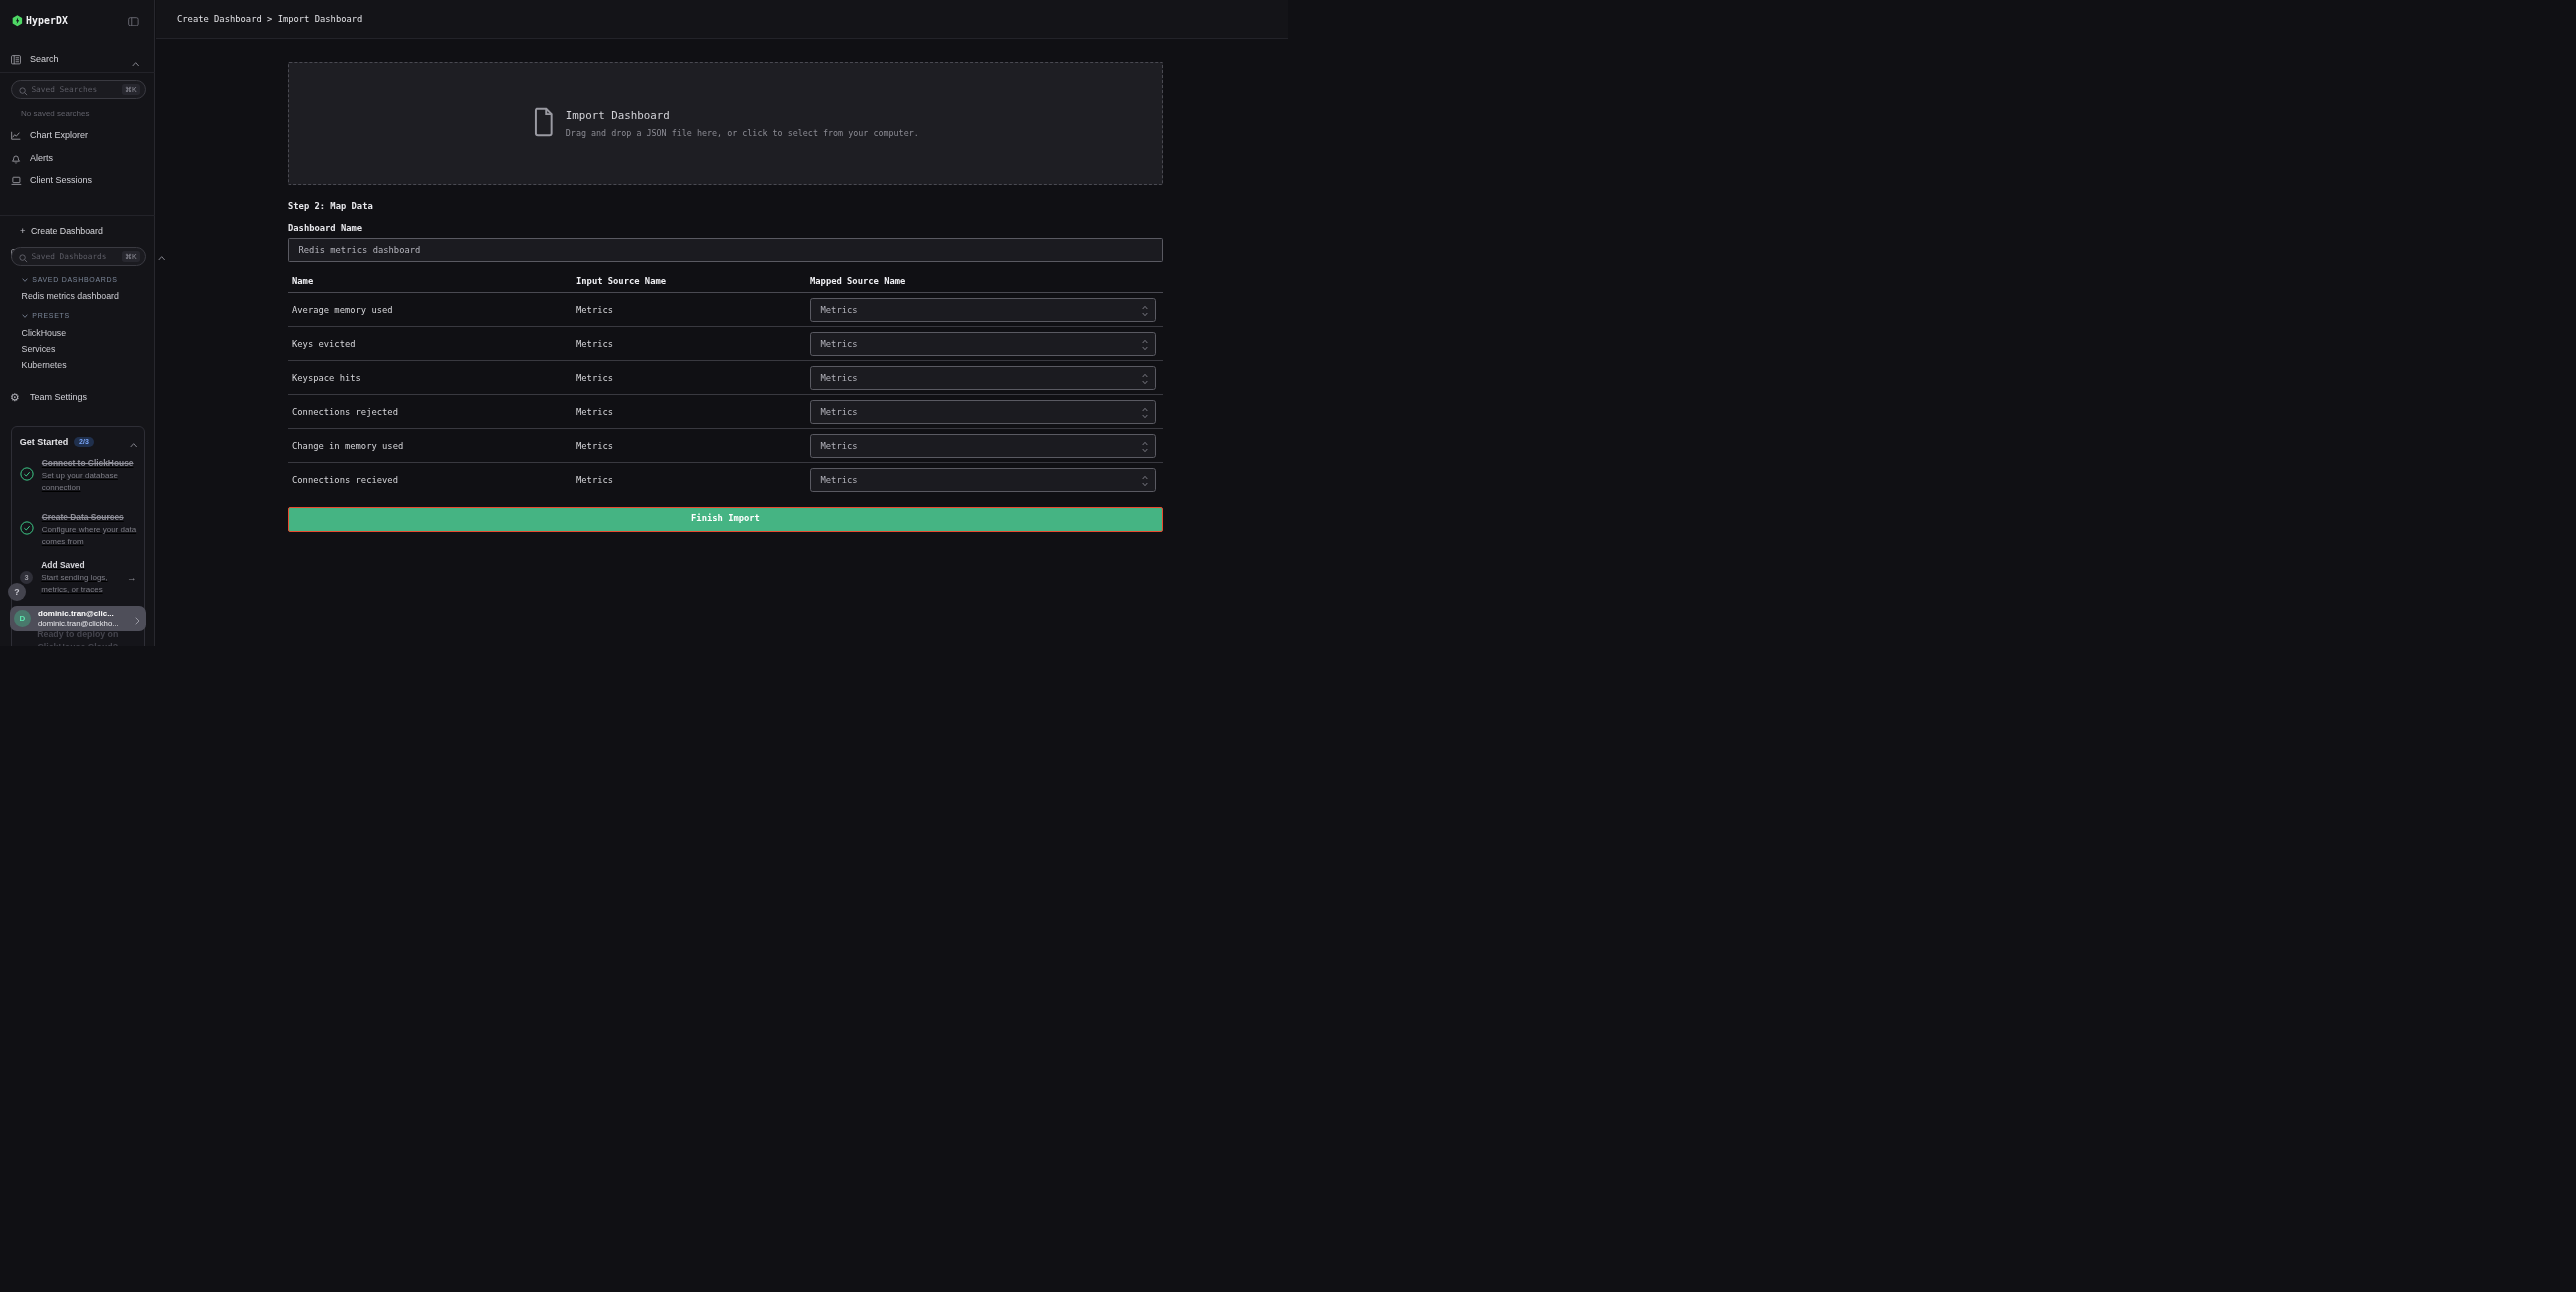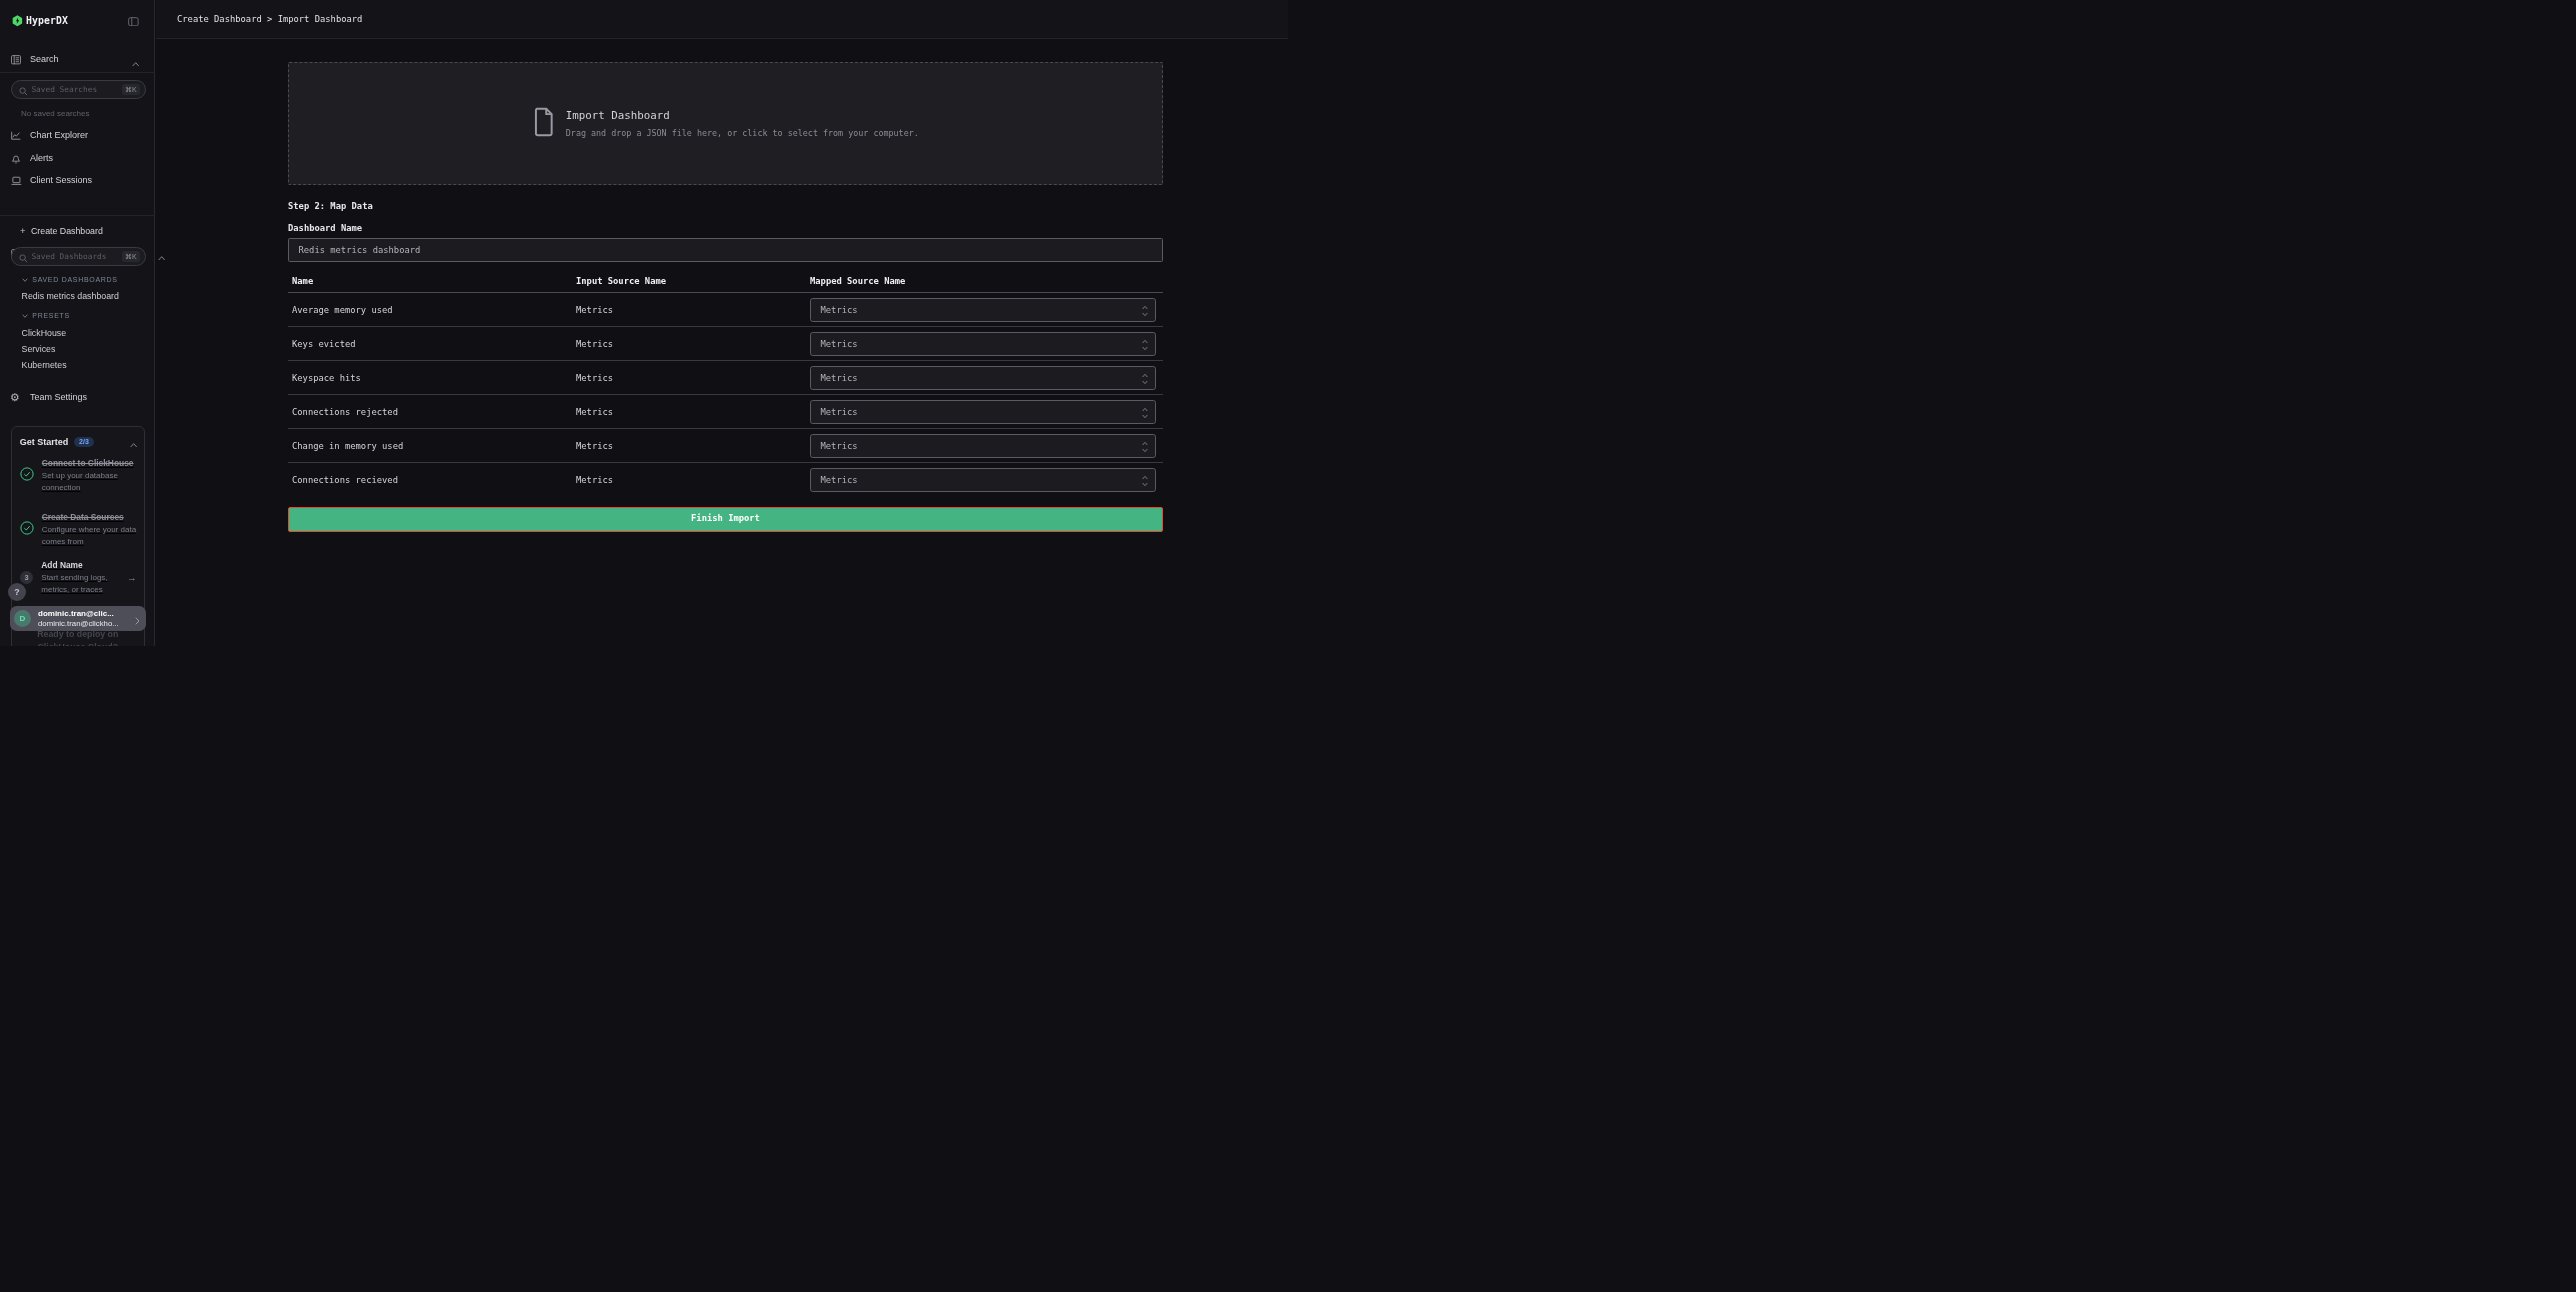--- a/index.html
+++ b/index.html
@@ -272,21 +272,21 @@
         </span>
         <span class="gs-texts">
           <div class="gs-item-title">Create Data Sources</div>
           <div class="gs-item-desc">Configure where your data comes from</div>
         </span>
       </div>
 
       <div class="gs-item" style="top:132px;">
         <span class="gs-num">3</span>
         <span class="gs-texts" style="width:86px;">
-          <div class="gs-item-title todo">Add Name</div>
+          <div class="gs-item-title todo">Add Saved</div>
           <div class="gs-item-desc">Start sending logs, metrics, or traces</div>
         </span>
         <span class="gs-arrow">→</span>
       </div>
 
       <div class="gs-footer">
         <div>Ready to deploy on</div>
         <div>ClickHouse Cloud?</div>
       </div>
     </div>

